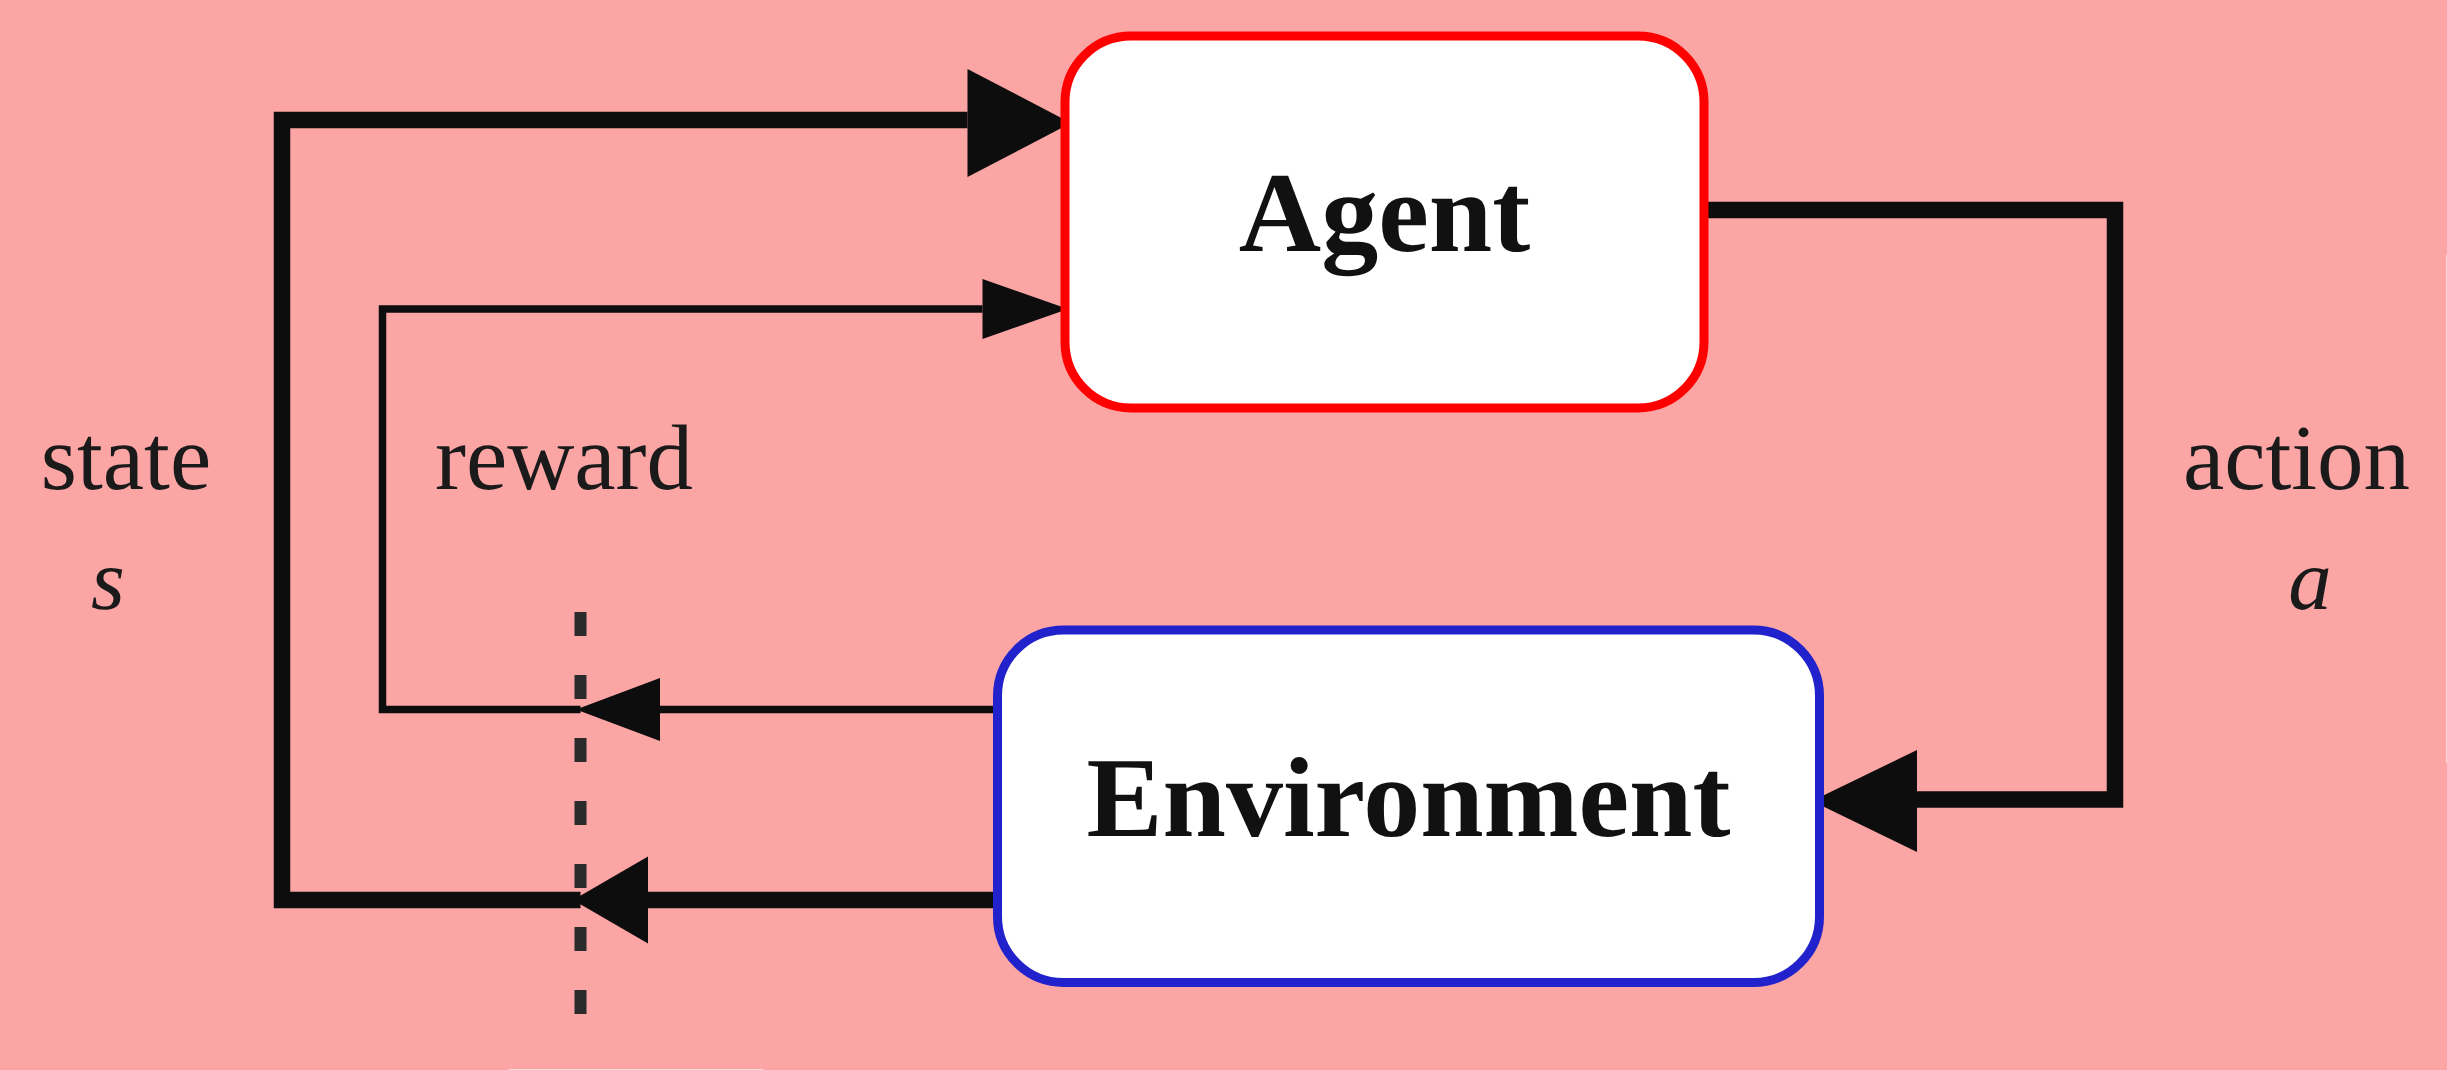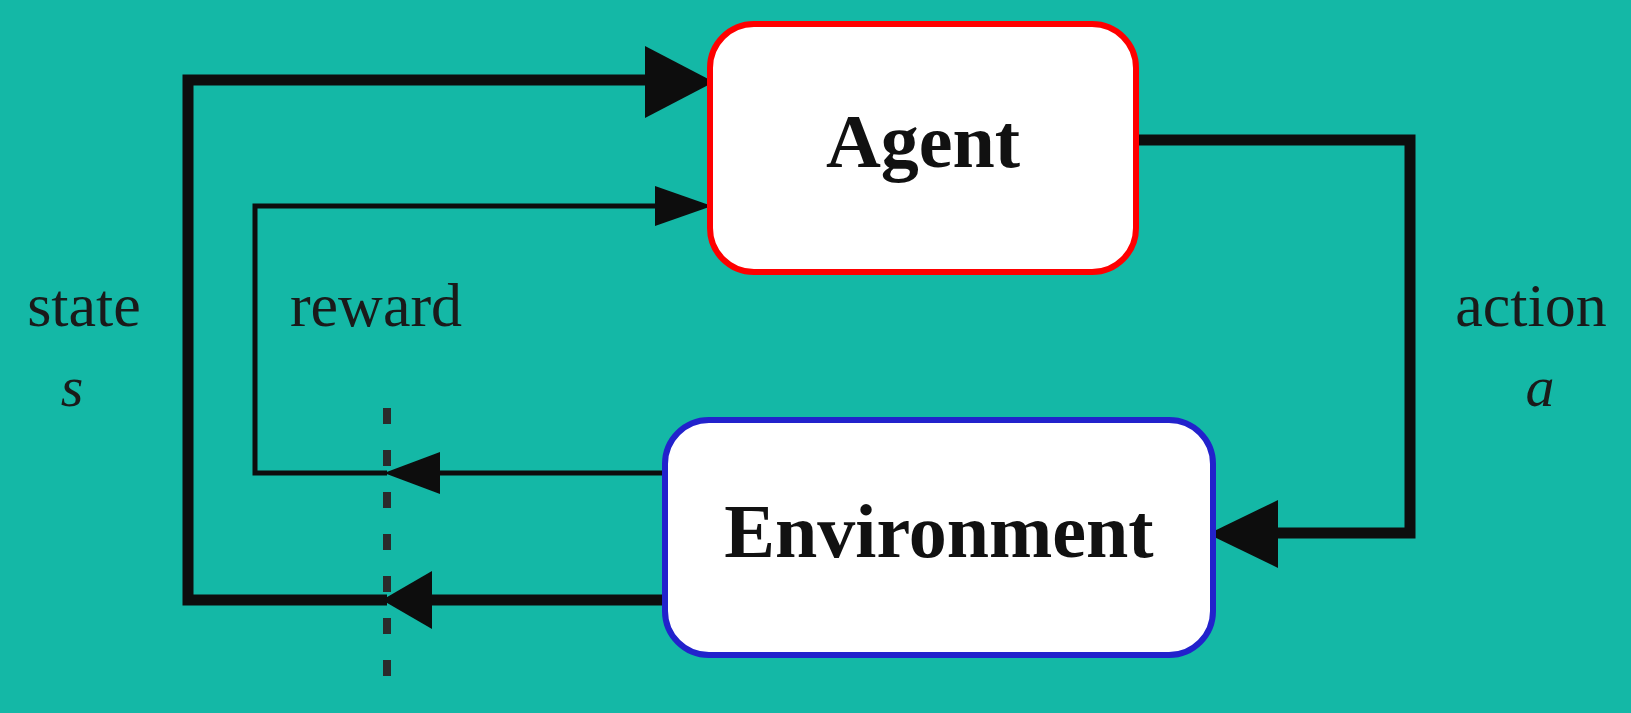--- a/index.html
+++ b/index.html
@@ -8,21 +8,21 @@
     padding: 0;
     background: #ffffff;
   }
   body {
     font-family: "Liberation Serif", "DejaVu Serif", serif;
   }
   #canvas {
     position: relative;
     width: 1631px;
     height: 713px;
-    background: #14b8a6;
+    background: #fca5a5;
     overflow: hidden;
   }
   #diagram-svg {
     position: absolute;
     left: 0;
     top: 0;
     width: 1631px;
     height: 713px;
   }
   .node-label {

